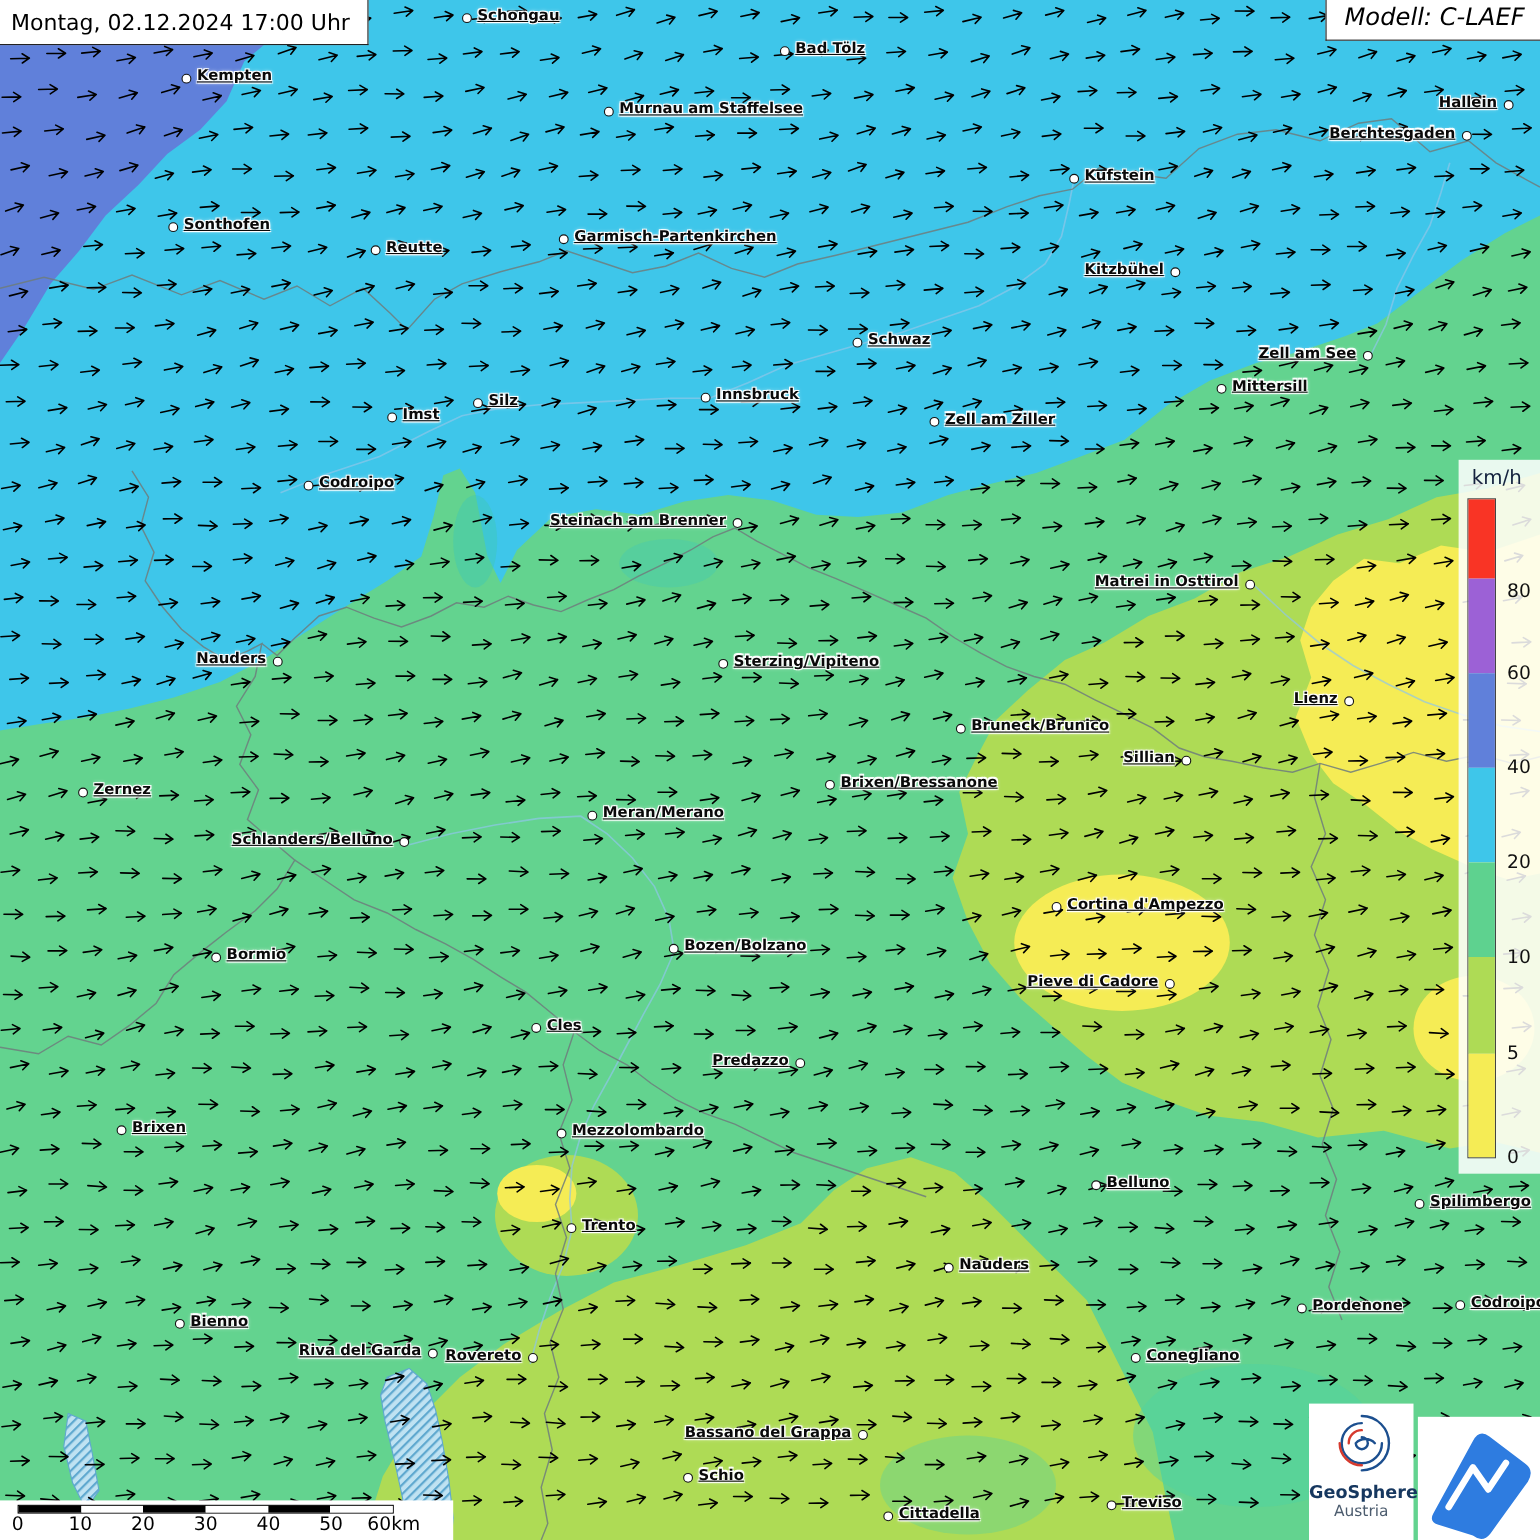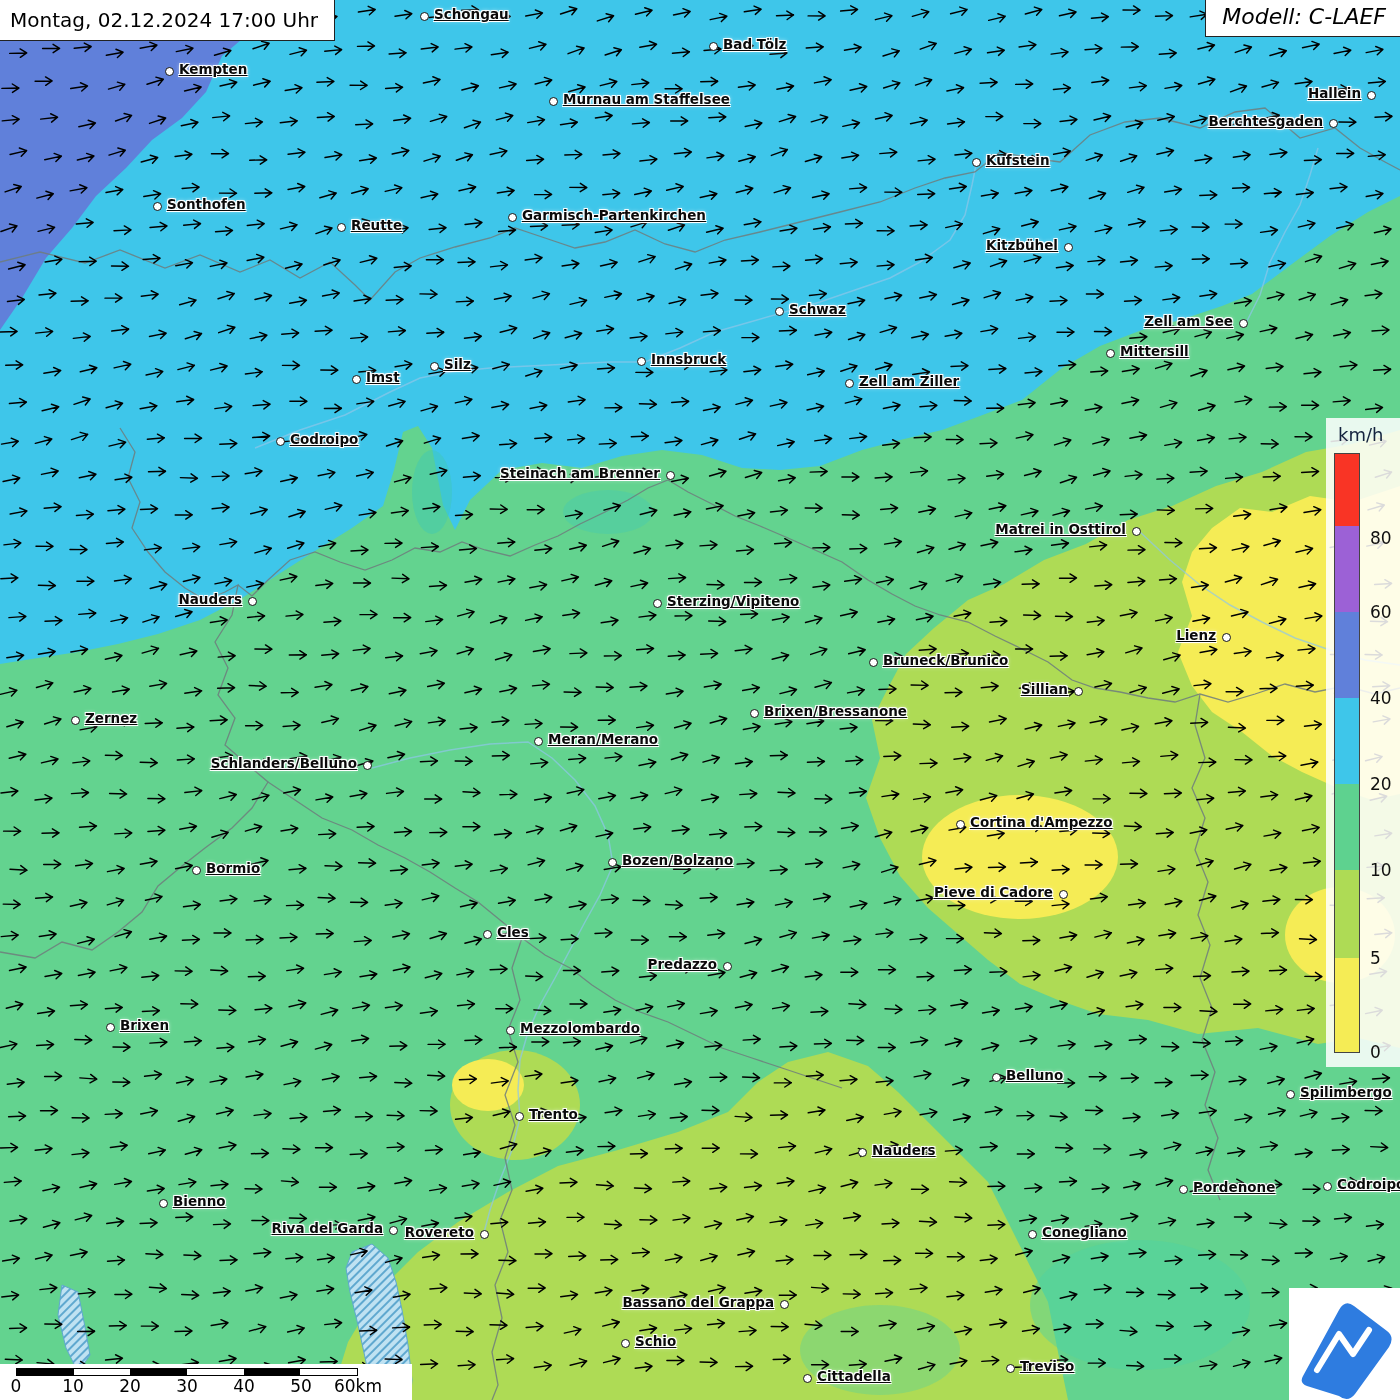--- a/index.html
+++ b/index.html
@@ -1920,20 +1920,35 @@
         <span class="slabel" style="left: 16px;">0</span>
         <span class="slabel" style="left: 73px;">10</span>
         <span class="slabel" style="left: 130px;">20</span>
         <span class="slabel" style="left: 187px;">30</span>
         <span class="slabel" style="left: 244px;">40</span>
         <span class="slabel" style="left: 301px;">50</span>
         <span class="slabel" style="left: 358px;">60km</span>
       </div>
   </div>
 
+  <div class="logo-box">
+    <svg width="64" height="64" viewBox="0 0 70 70">
+      <g fill="none" stroke="#1c4f8f" stroke-width="2.4" stroke-linecap="round">
+        <path d="M35,8 A27,27 0 0 1 62,35 A27,27 0 0 1 35,62"></path>
+        <path d="M35,15 A20,20 0 1 0 55,35"></path>
+        <path d="M35,29 A6,6 0 1 1 29,35 A13,13 0 0 1 48,35"></path>
+      </g>
+      <g fill="none" stroke="#d63a2e" stroke-width="2.4" stroke-linecap="round">
+        <path d="M35,22 A13,13 0 0 0 22,35"></path>
+        <path d="M13,35 A22,22 0 0 0 35,57"></path>
+      </g>
+    </svg>
+    <div class="logo-name">GeoSphere</div>
+    <div class="logo-country">Austria</div>
+  </div>
   <div class="logo-mark">
     <svg width="111" height="112" viewBox="0 0 111 112">
       <path d="M14,88 L50,22 Q56,11 65,18 L98,43 Q106,49 100,59 L66,106 Q59,115 50,108 L18,98 Q10,95 14,88 Z" fill="#2e7ce0"></path>
       <path d="M28,82 L50,46 L64,66 L80,42" fill="none" stroke="#ffffff" stroke-width="6" stroke-linecap="round" stroke-linejoin="round"></path>
     </svg>
   </div>
 
 </div>
 
 </body></html>

